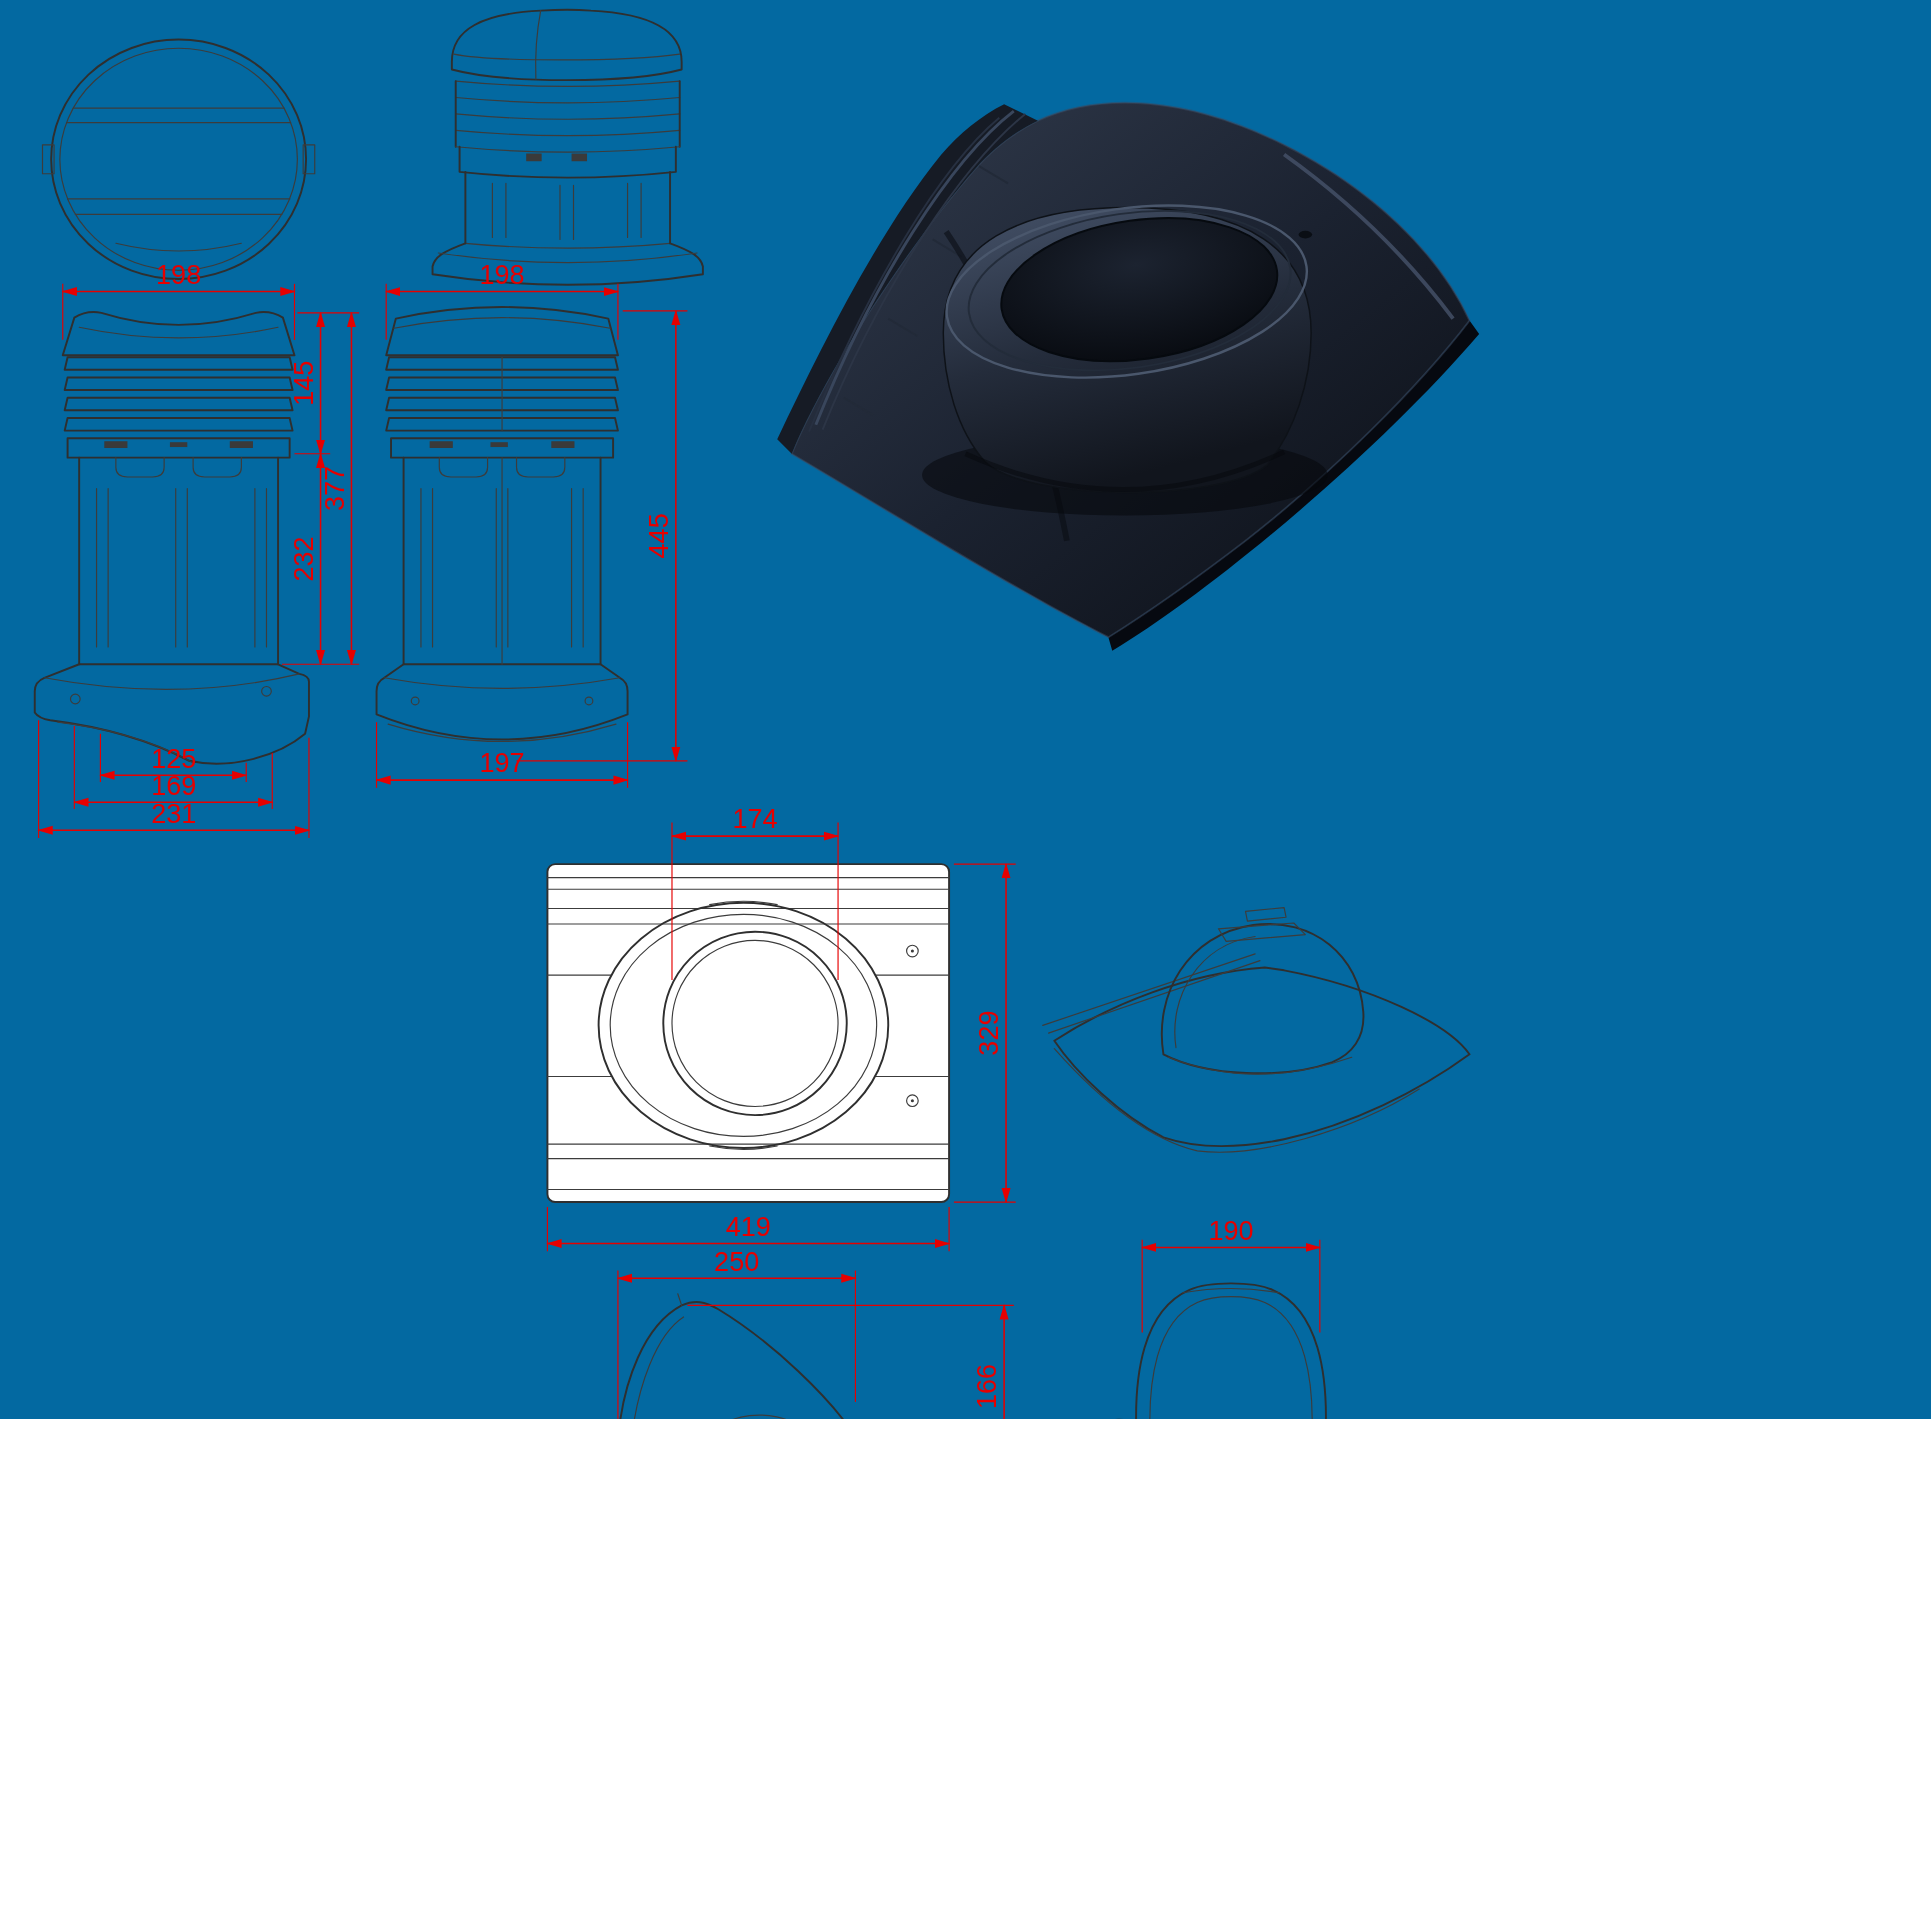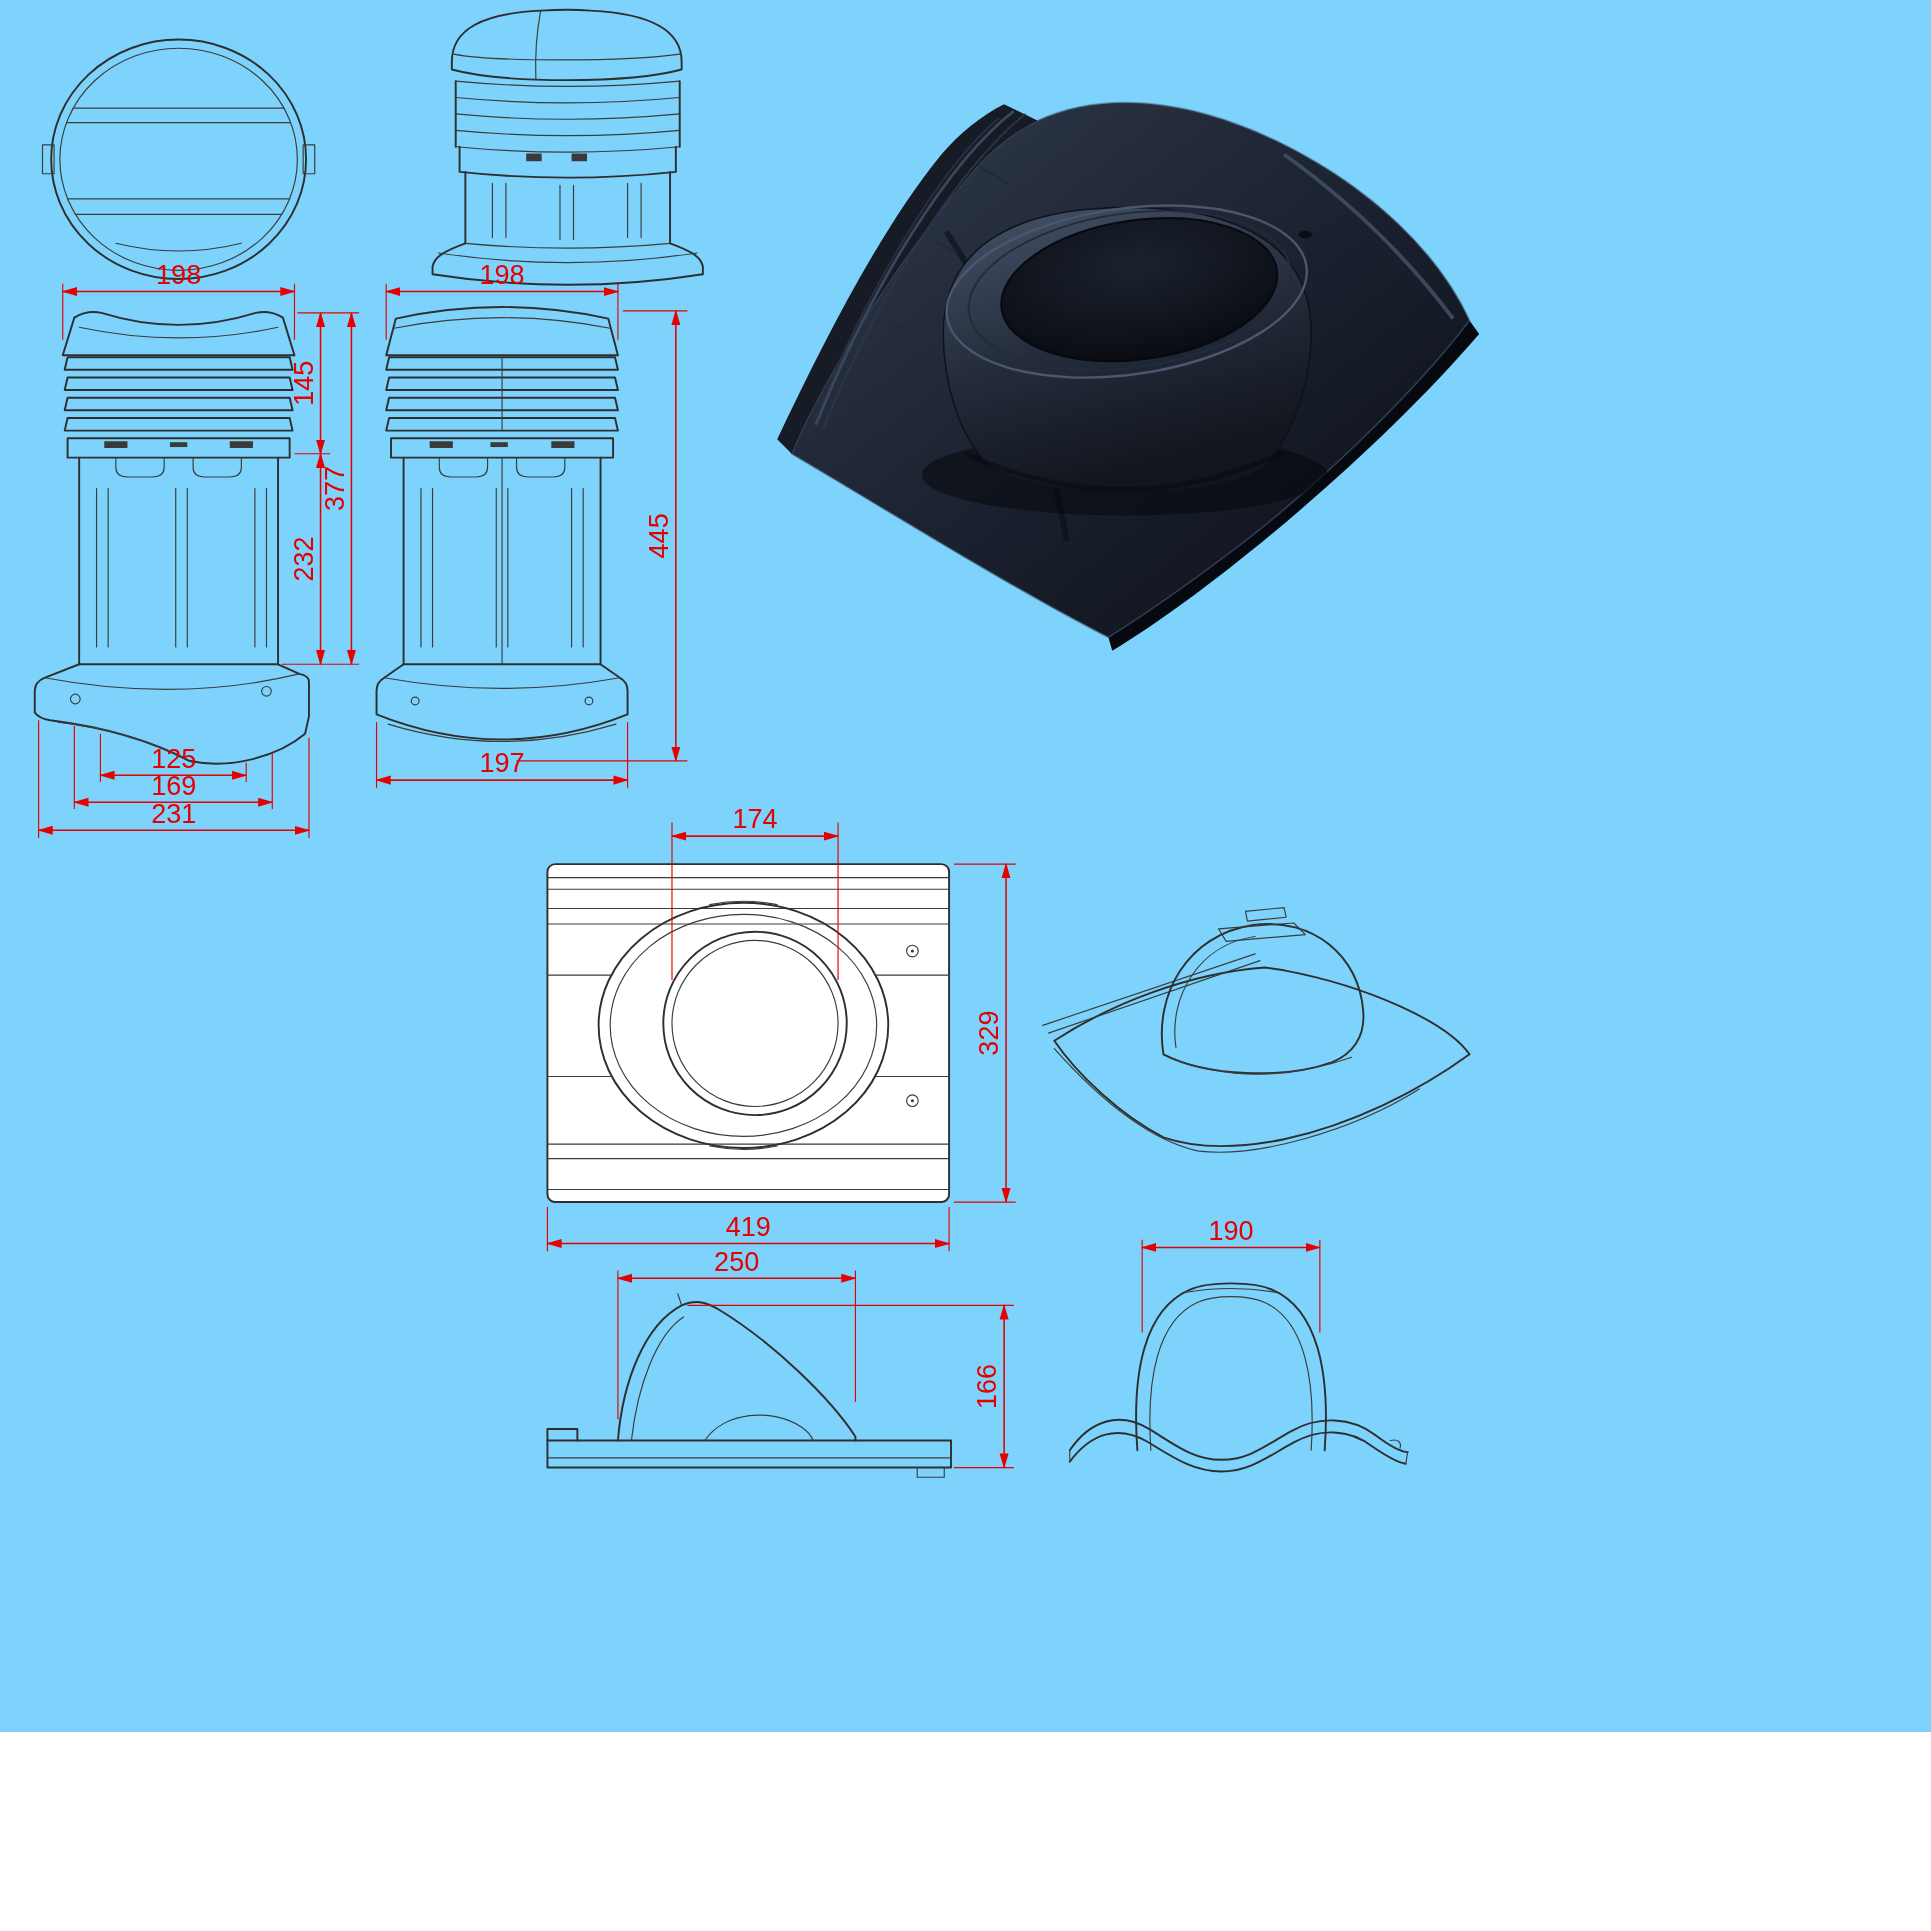--- a/index.html
+++ b/index.html
@@ -1,16 +1,16 @@
 <!DOCTYPE html>
 <html><head>
 <meta charset="utf-8">
 <style>
   html,body{margin:0;padding:0;background:#ffffff;}
-  #canvas{position:relative;width:1931px;height:1732px;background:#7dd3fc;overflow:hidden;
+  #canvas{position:relative;width:1931px;height:1419px;background:#0369a1;overflow:hidden;
           font-family:"Liberation Sans",sans-serif;}
   svg{display:block;}
   .d  {fill:none;stroke:#2f2f2f;stroke-width:2;stroke-linejoin:round;stroke-linecap:round;}
   .d2 {fill:none;stroke:#3c3c3c;stroke-width:1.2;stroke-linejoin:round;stroke-linecap:round;}
   .fillw{fill:#ffffff;stroke:#2f2f2f;stroke-width:2;stroke-linejoin:round;}
   .clip{fill:#3a3a3a;stroke:none;}
   .ext {stroke:#e60000;stroke-width:1.2;fill:none;}
   .dimline{stroke:#e60000;stroke-width:1.6;fill:none;marker-start:url(#da);marker-end:url(#da);}
   .dimtext{fill:#e60000;font:28px "Liberation Sans",sans-serif;text-anchor:middle;}
 </style>

